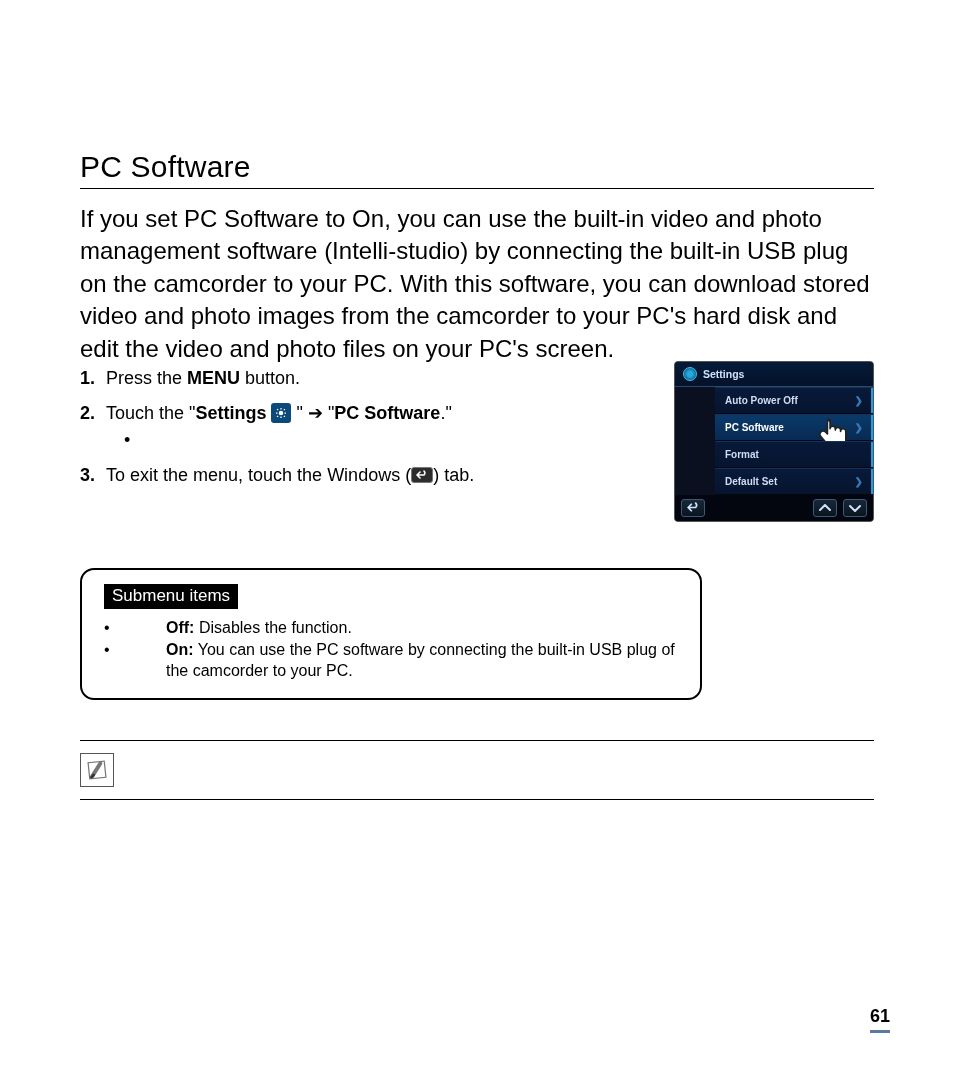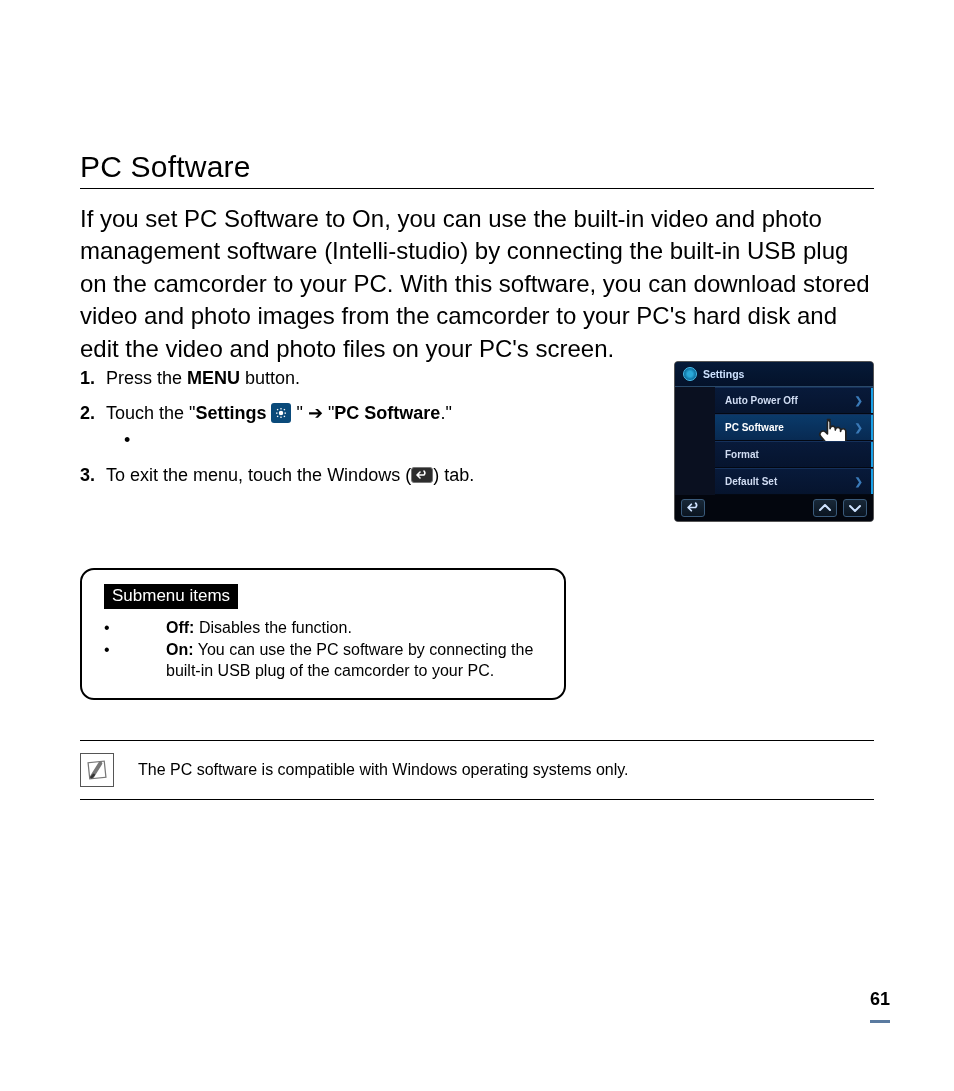--- a/index.html
+++ b/index.html
@@ -140,21 +140,21 @@
   .right-edge {
     position: absolute; right: 0; top: 0; bottom: 0; width: 2px;
     background: #18a0e8;
   }
 
   
   .submenu-box {
     border: 2.5px solid #000;
     border-radius: 14px;
     padding: 14px 22px 16px 22px;
-    width: 486px;
+    width: 622px;
     margin-bottom: 40px;
   }
   .submenu-title {
     display: inline-block;
     background: #000;
     color: #fff;
     font-size: 17px;
     padding: 2px 8px 3px 8px;
     margin-bottom: 8px;
   }
@@ -180,25 +180,25 @@
     width: 34px; height: 34px;
     border: 1.5px solid #555;
     display: flex; align-items: center; justify-content: center;
     color: #666;
   }
   .note-text { font-size: 16px; }
 
   .pagenum {
     position: absolute;
     right: 64px;
-    bottom: 68px;
+    bottom: 58px;
     font-size: 18px;
     font-weight: bold;
     border-bottom: 3px solid #5a7aa0;
-    padding-bottom: 10px;
+    padding-bottom: 3px;
   }
 </style>
 </head>
 <body>
 
 <div class="page">
   <h1>PC Software</h1>
 
   <p class="intro">If you set PC Software to On, you can use the built-in video and photo management software (Intelli-studio) by connecting the built-in USB plug on the camcorder to your PC. With this software, you can download stored video and photo images from the camcorder to your PC's hard disk and edit the video and photo files on your PC's screen.</p>
 
@@ -311,17 +311,16 @@
   </div>
 
   <div class="note-area">
     <div class="note-icon">
       <svg width="26" height="26" viewBox="0 0 32 32">
         <rect x="6" y="6" width="20" height="20" fill="none" stroke="#777" stroke-width="1.5" transform="rotate(-6 16 16)"></rect>
         <path d="M10 24 L20 8" stroke="#777" stroke-width="5" stroke-linecap="round"></path>
         <path d="M9 25 L12 22" stroke="#333" stroke-width="3" stroke-linecap="round"></path>
       </svg>
     </div>
-    <div class="note-text">The PC software is compatible with Windows operating systems only.</div>
   </div>
 </div>
 
 <div class="pagenum">61</div>
 
 </body></html>

